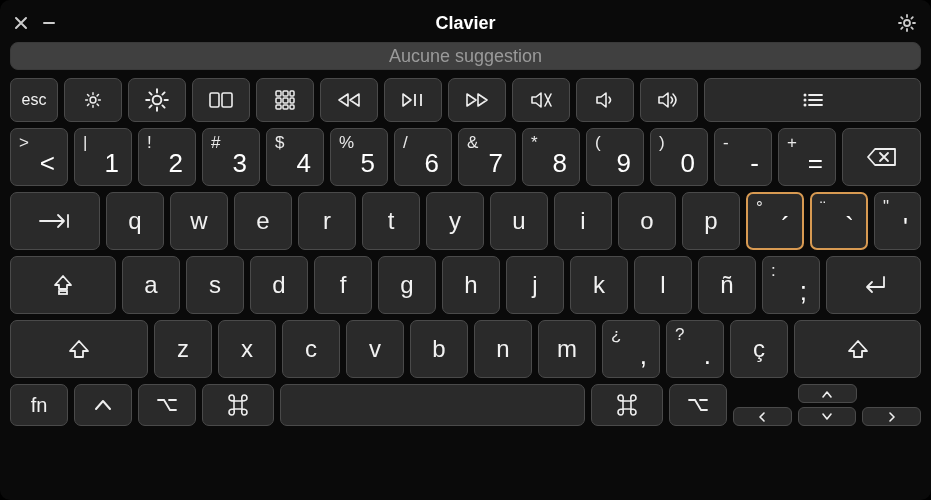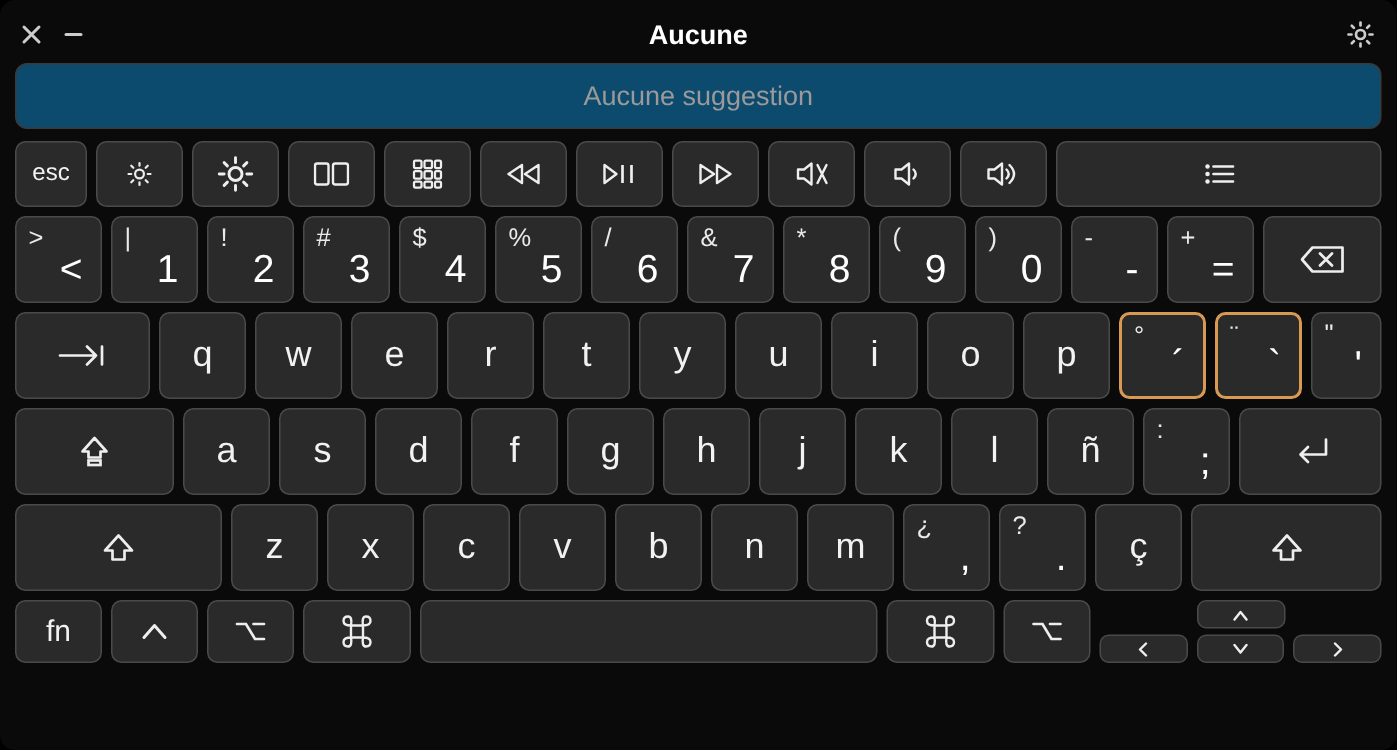--- a/index.html
+++ b/index.html
@@ -41,24 +41,24 @@
     color: #fff;
   }
   .icon-btn {
     color: #bbb;
     cursor: pointer;
     display: flex;
     align-items: center;
     justify-content: center;
   }
   .suggestion-bar {
-    background: #0c4a6e;
+    background: #404040;
     border: 1px solid #3a3a3a;
     border-radius: 8px;
-    height: 44px;
+    height: 28px;
     display: flex;
     align-items: center;
     justify-content: center;
     color: #9a9a9a;
     font-size: 18px;
     margin: 2px 0 8px 0;
   }
   .kbd {
     display: flex;
     flex-direction: column;
@@ -131,21 +131,21 @@
         <svg width="14" height="14" viewBox="0 0 14 14">
             <path d="M2 2 L12 12 M12 2 L2 12" stroke="#ccc" stroke-width="2" stroke-linecap="round"></path>
           </svg>
       </span>
       <span class="icon-btn">
         <svg width="14" height="14" viewBox="0 0 14 14">
             <path d="M2 7 L12 7" stroke="#ccc" stroke-width="2" stroke-linecap="round"></path>
           </svg>
       </span>
     </div>
-    <div class="title">Aucune</div>
+    <div class="title">Clavier</div>
     <div class="right">
       <span class="icon-btn">
         <svg width="20" height="20" viewBox="0 0 20 20">
             <circle cx="10" cy="10" r="3" fill="none" stroke="#ccc" stroke-width="1.8"></circle>
             <path d="M10 2v2M10 16v2M2 10h2M16 10h2M4.2 4.2l1.4 1.4M14.4 14.4l1.4 1.4M4.2 15.8l1.4-1.4M14.4 5.6l1.4-1.4" stroke="#ccc" stroke-width="1.8" stroke-linecap="round"></path>
           </svg>
       </span>
     </div>
   </div>
 

